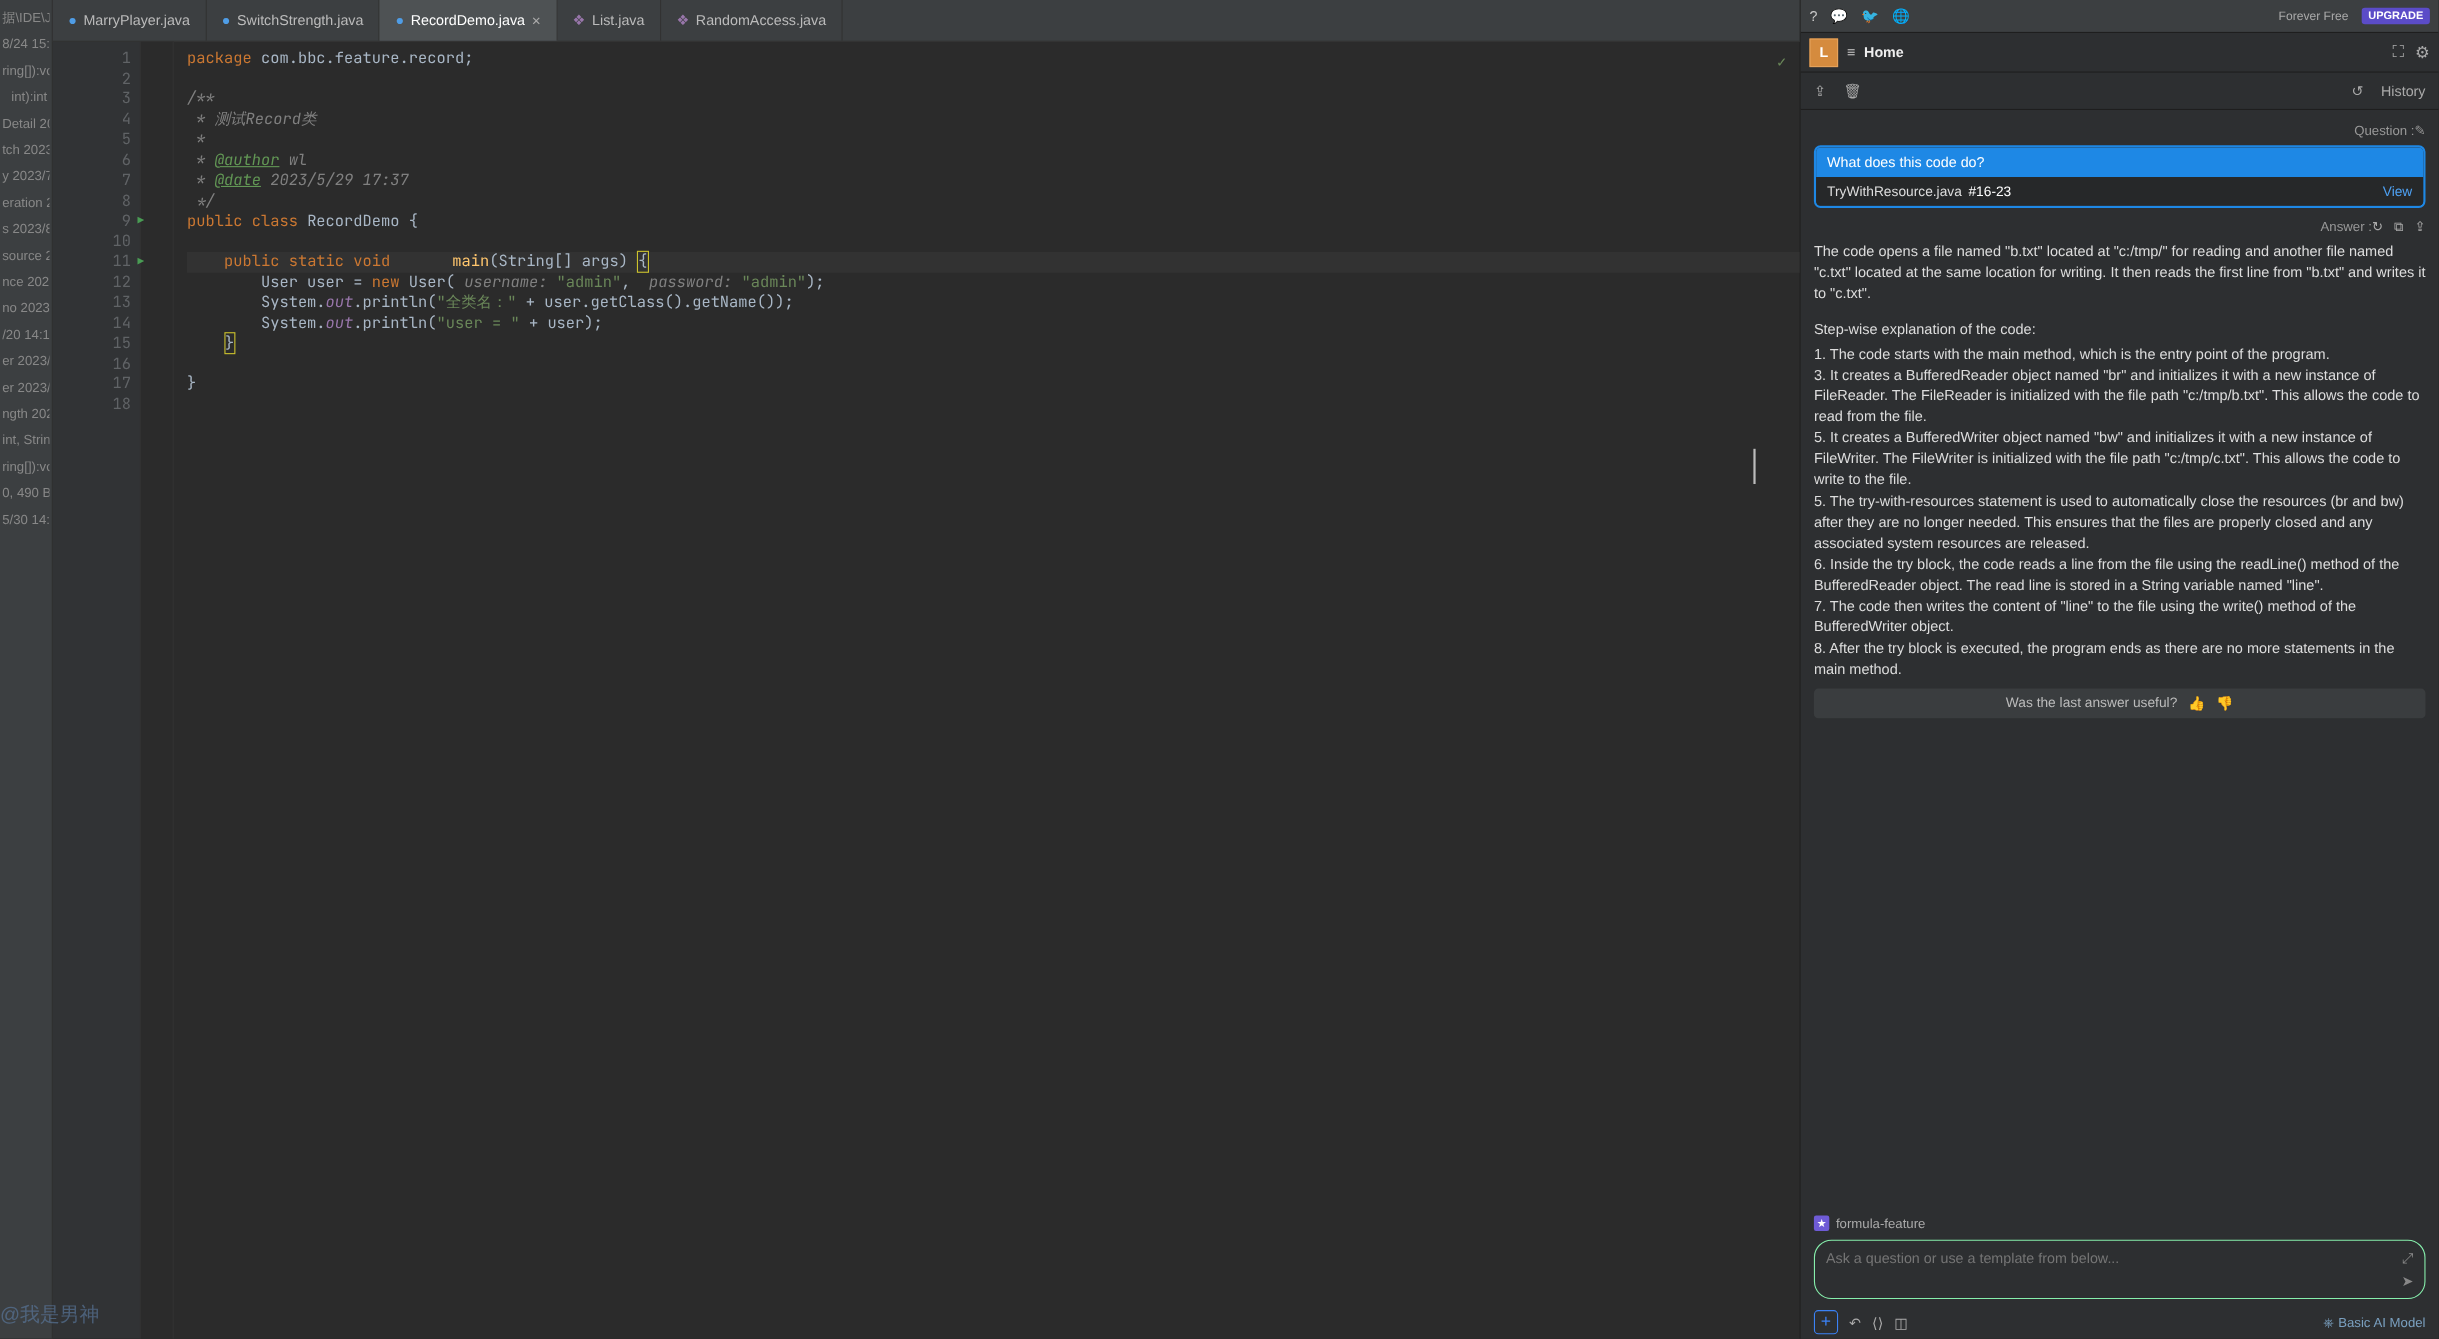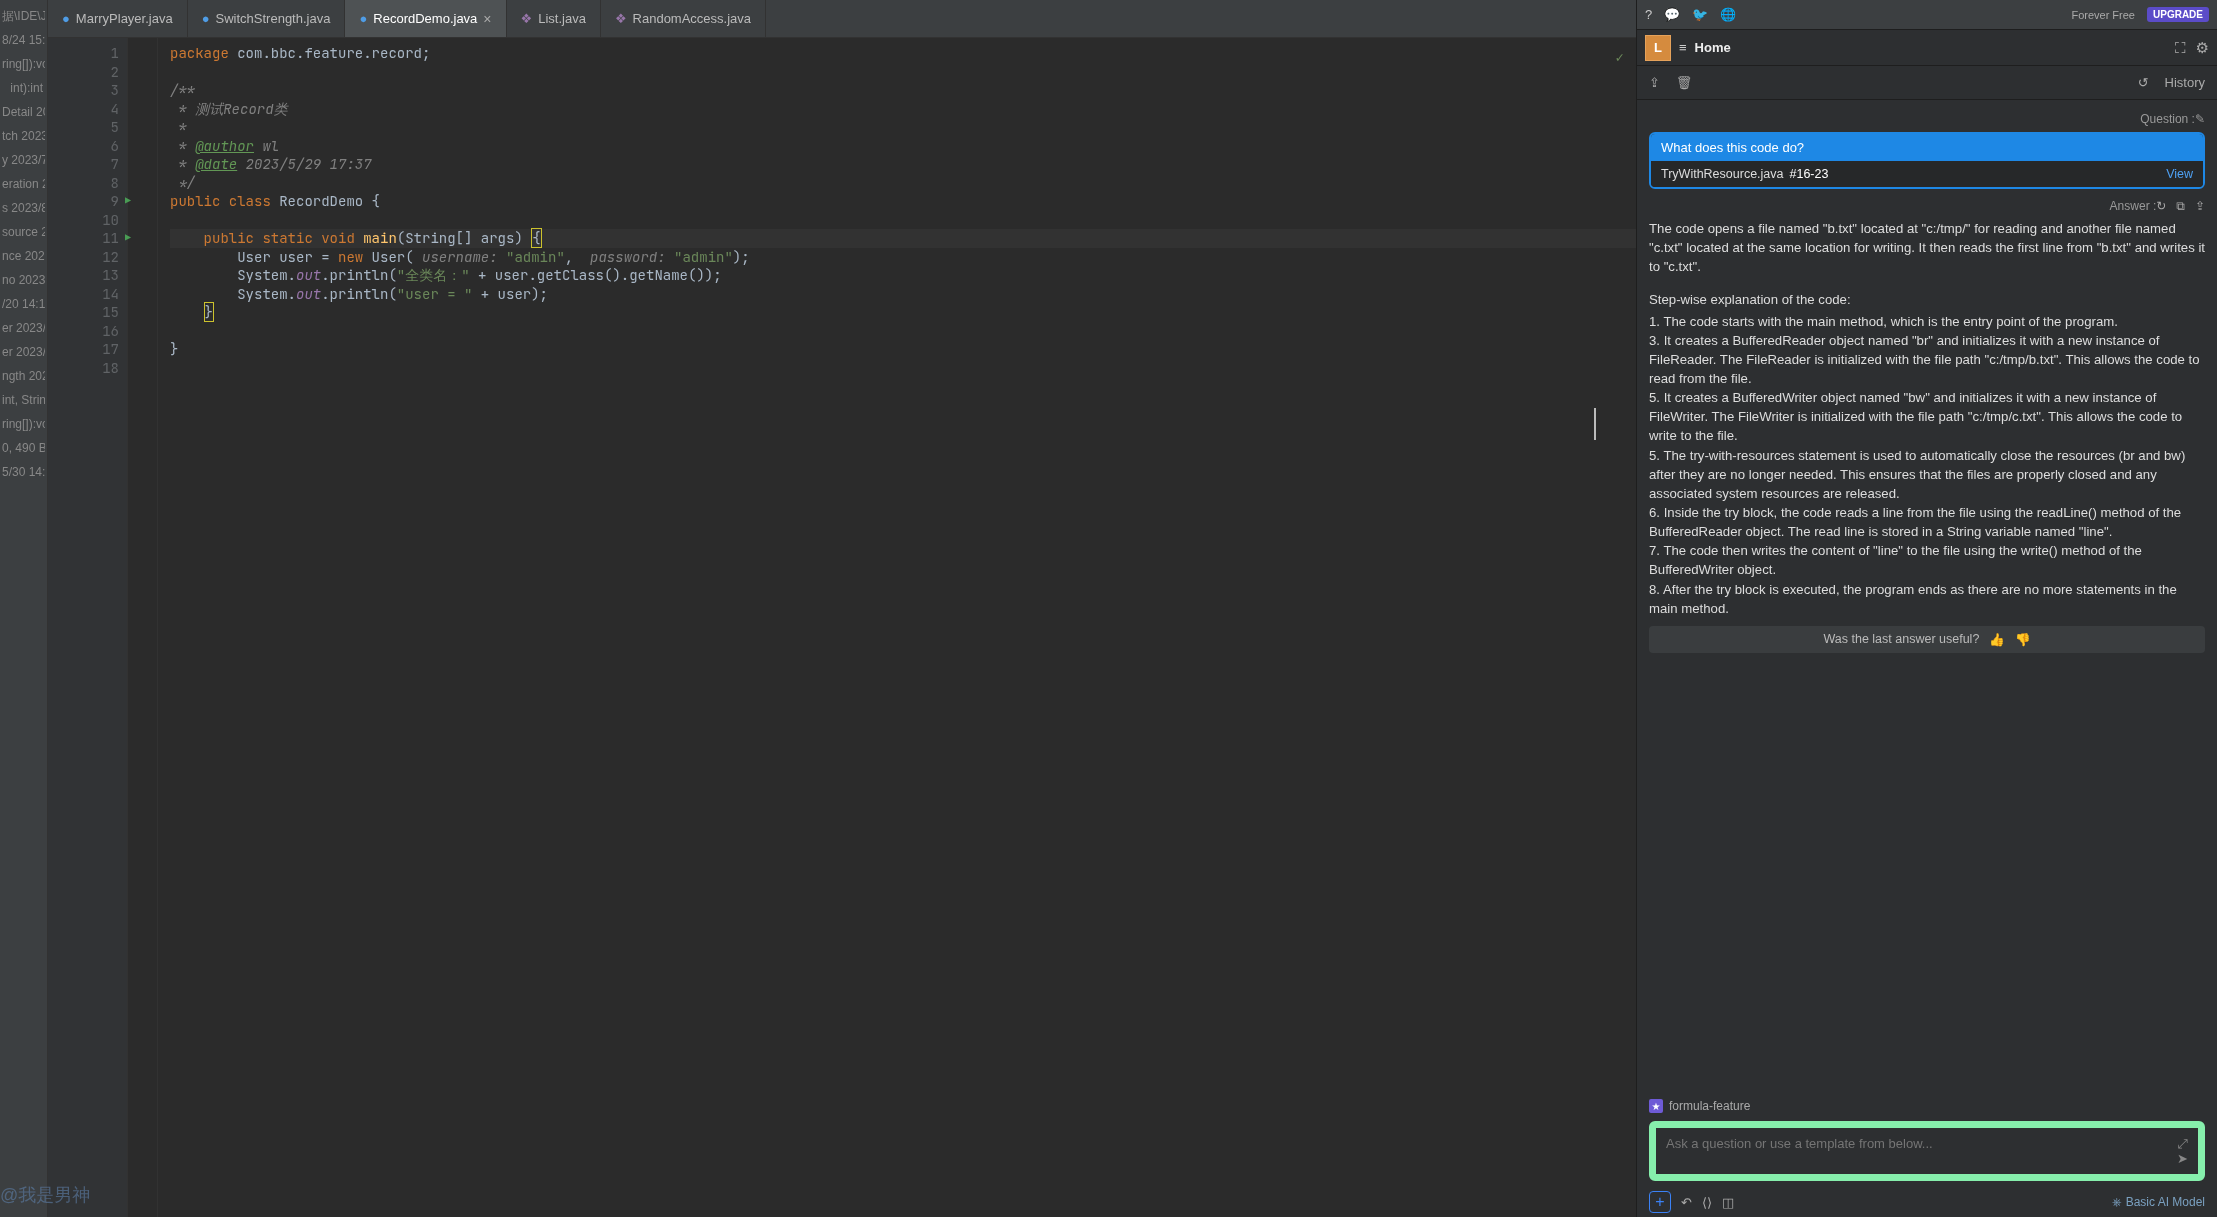--- a/index.html
+++ b/index.html
@@ -79,21 +79,21 @@
     width: 30px;
     background: #2b2b2b;
     border-right: 1px solid #323232;
   }
   .code-lines { padding: 6px 0 6px 12px; flex: 1; position: relative; }
   .code-lines .cl { height: 18.5px; line-height: 18.5px; white-space: pre; }
   .kw { color: #cc7832; }
   .str { color: #6a8759; }
   .com { color: #808080; font-style: italic; }
   .doctag { color: #629755; text-decoration: underline; }
-  .fn { color: #ffc66d; }
+  .fn { color: #ffc66d; padding-left: 48px; }
   .pn { color: #9876aa; font-style: italic; }
   .hl-line { background: #323232; }
   .brace-hl { border: 1px solid #ccc22d; }
 
   .top-checks { position: absolute; top: 10px; right: 12px; color: #6a8759; font-size: 14px; }
 
   .cursor-caret {
     position: absolute;
     width: 2px;
     height: 32px;
@@ -220,22 +220,22 @@
   }
   .context-chip .star {
     width: 14px; height: 14px;
     background: #6e5bd6;
     display: inline-flex; align-items: center; justify-content: center;
     color: #fff; font-size: 10px; border-radius: 2px;
   }
 
   .input-box {
     margin: 4px 12px 6px;
-    border: 7px solid #86efac;
-    border-radius: 6px;
+    border: 1px solid #86efac;
+    border-radius: 16px;
     min-height: 54px;
     display: flex;
     align-items: flex-start;
     padding: 8px 10px;
     color: #777;
     position: relative;
   }
   .input-box textarea {
     background: transparent;
     border: none;

